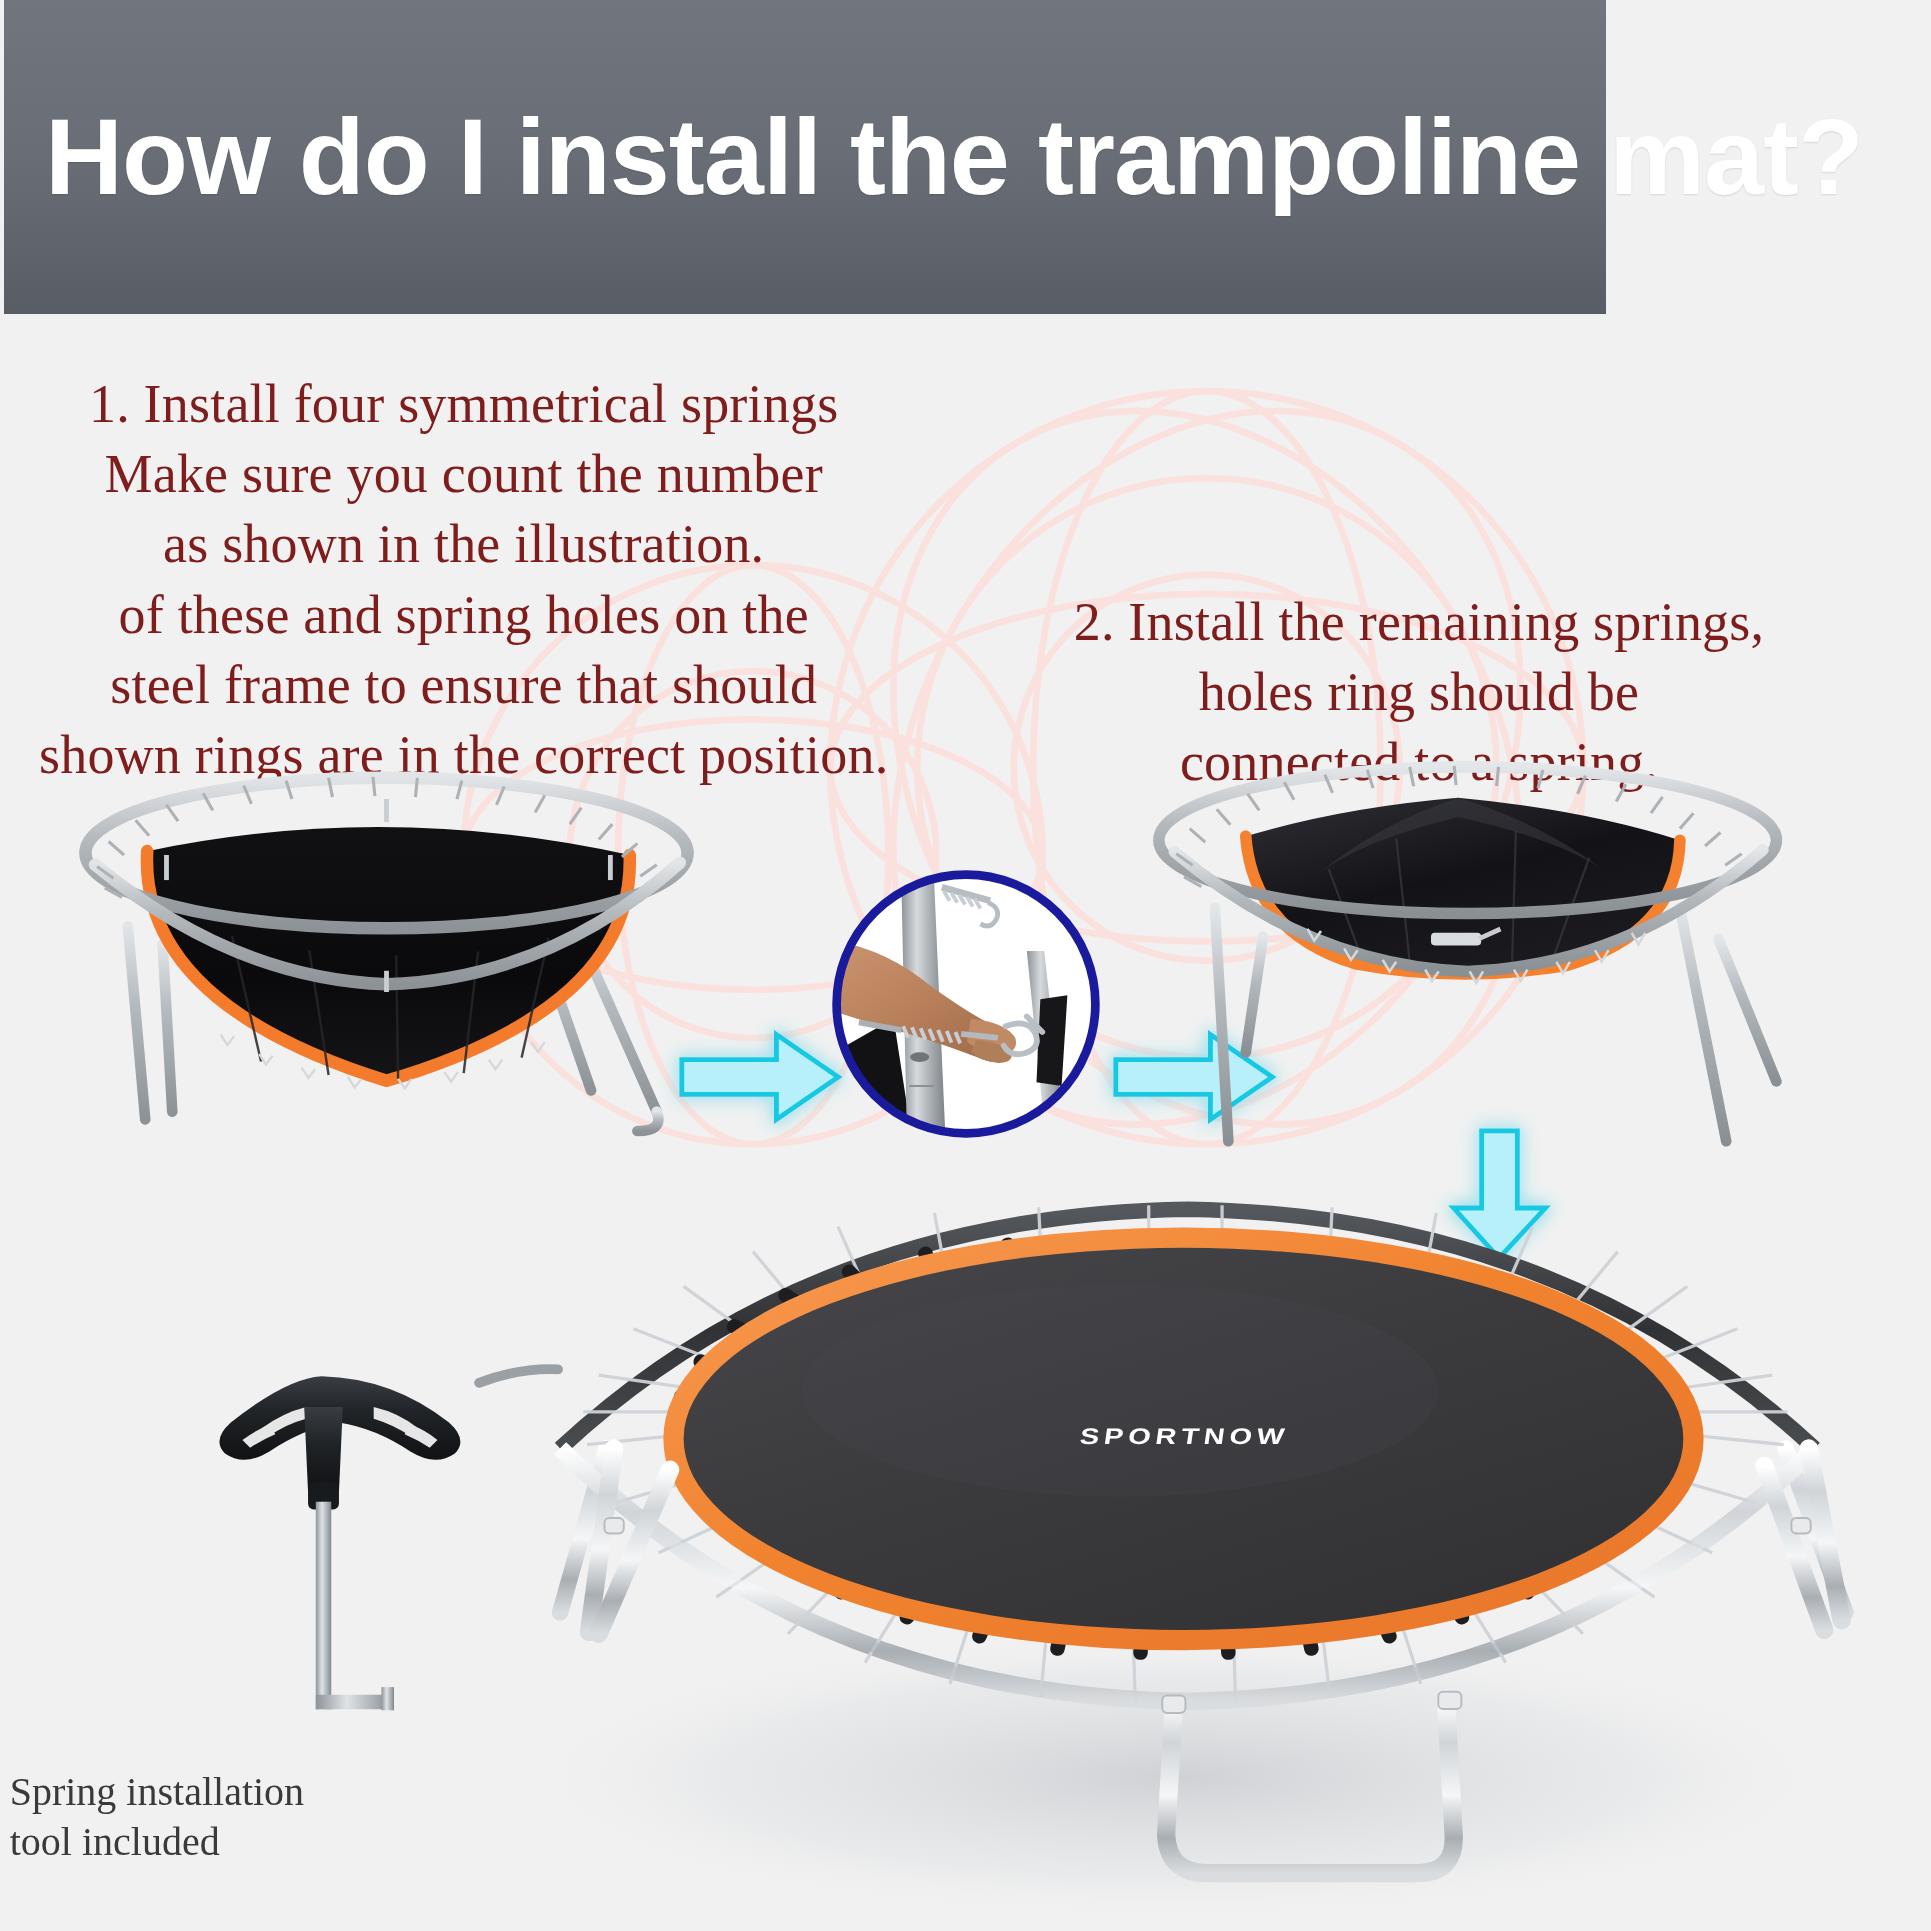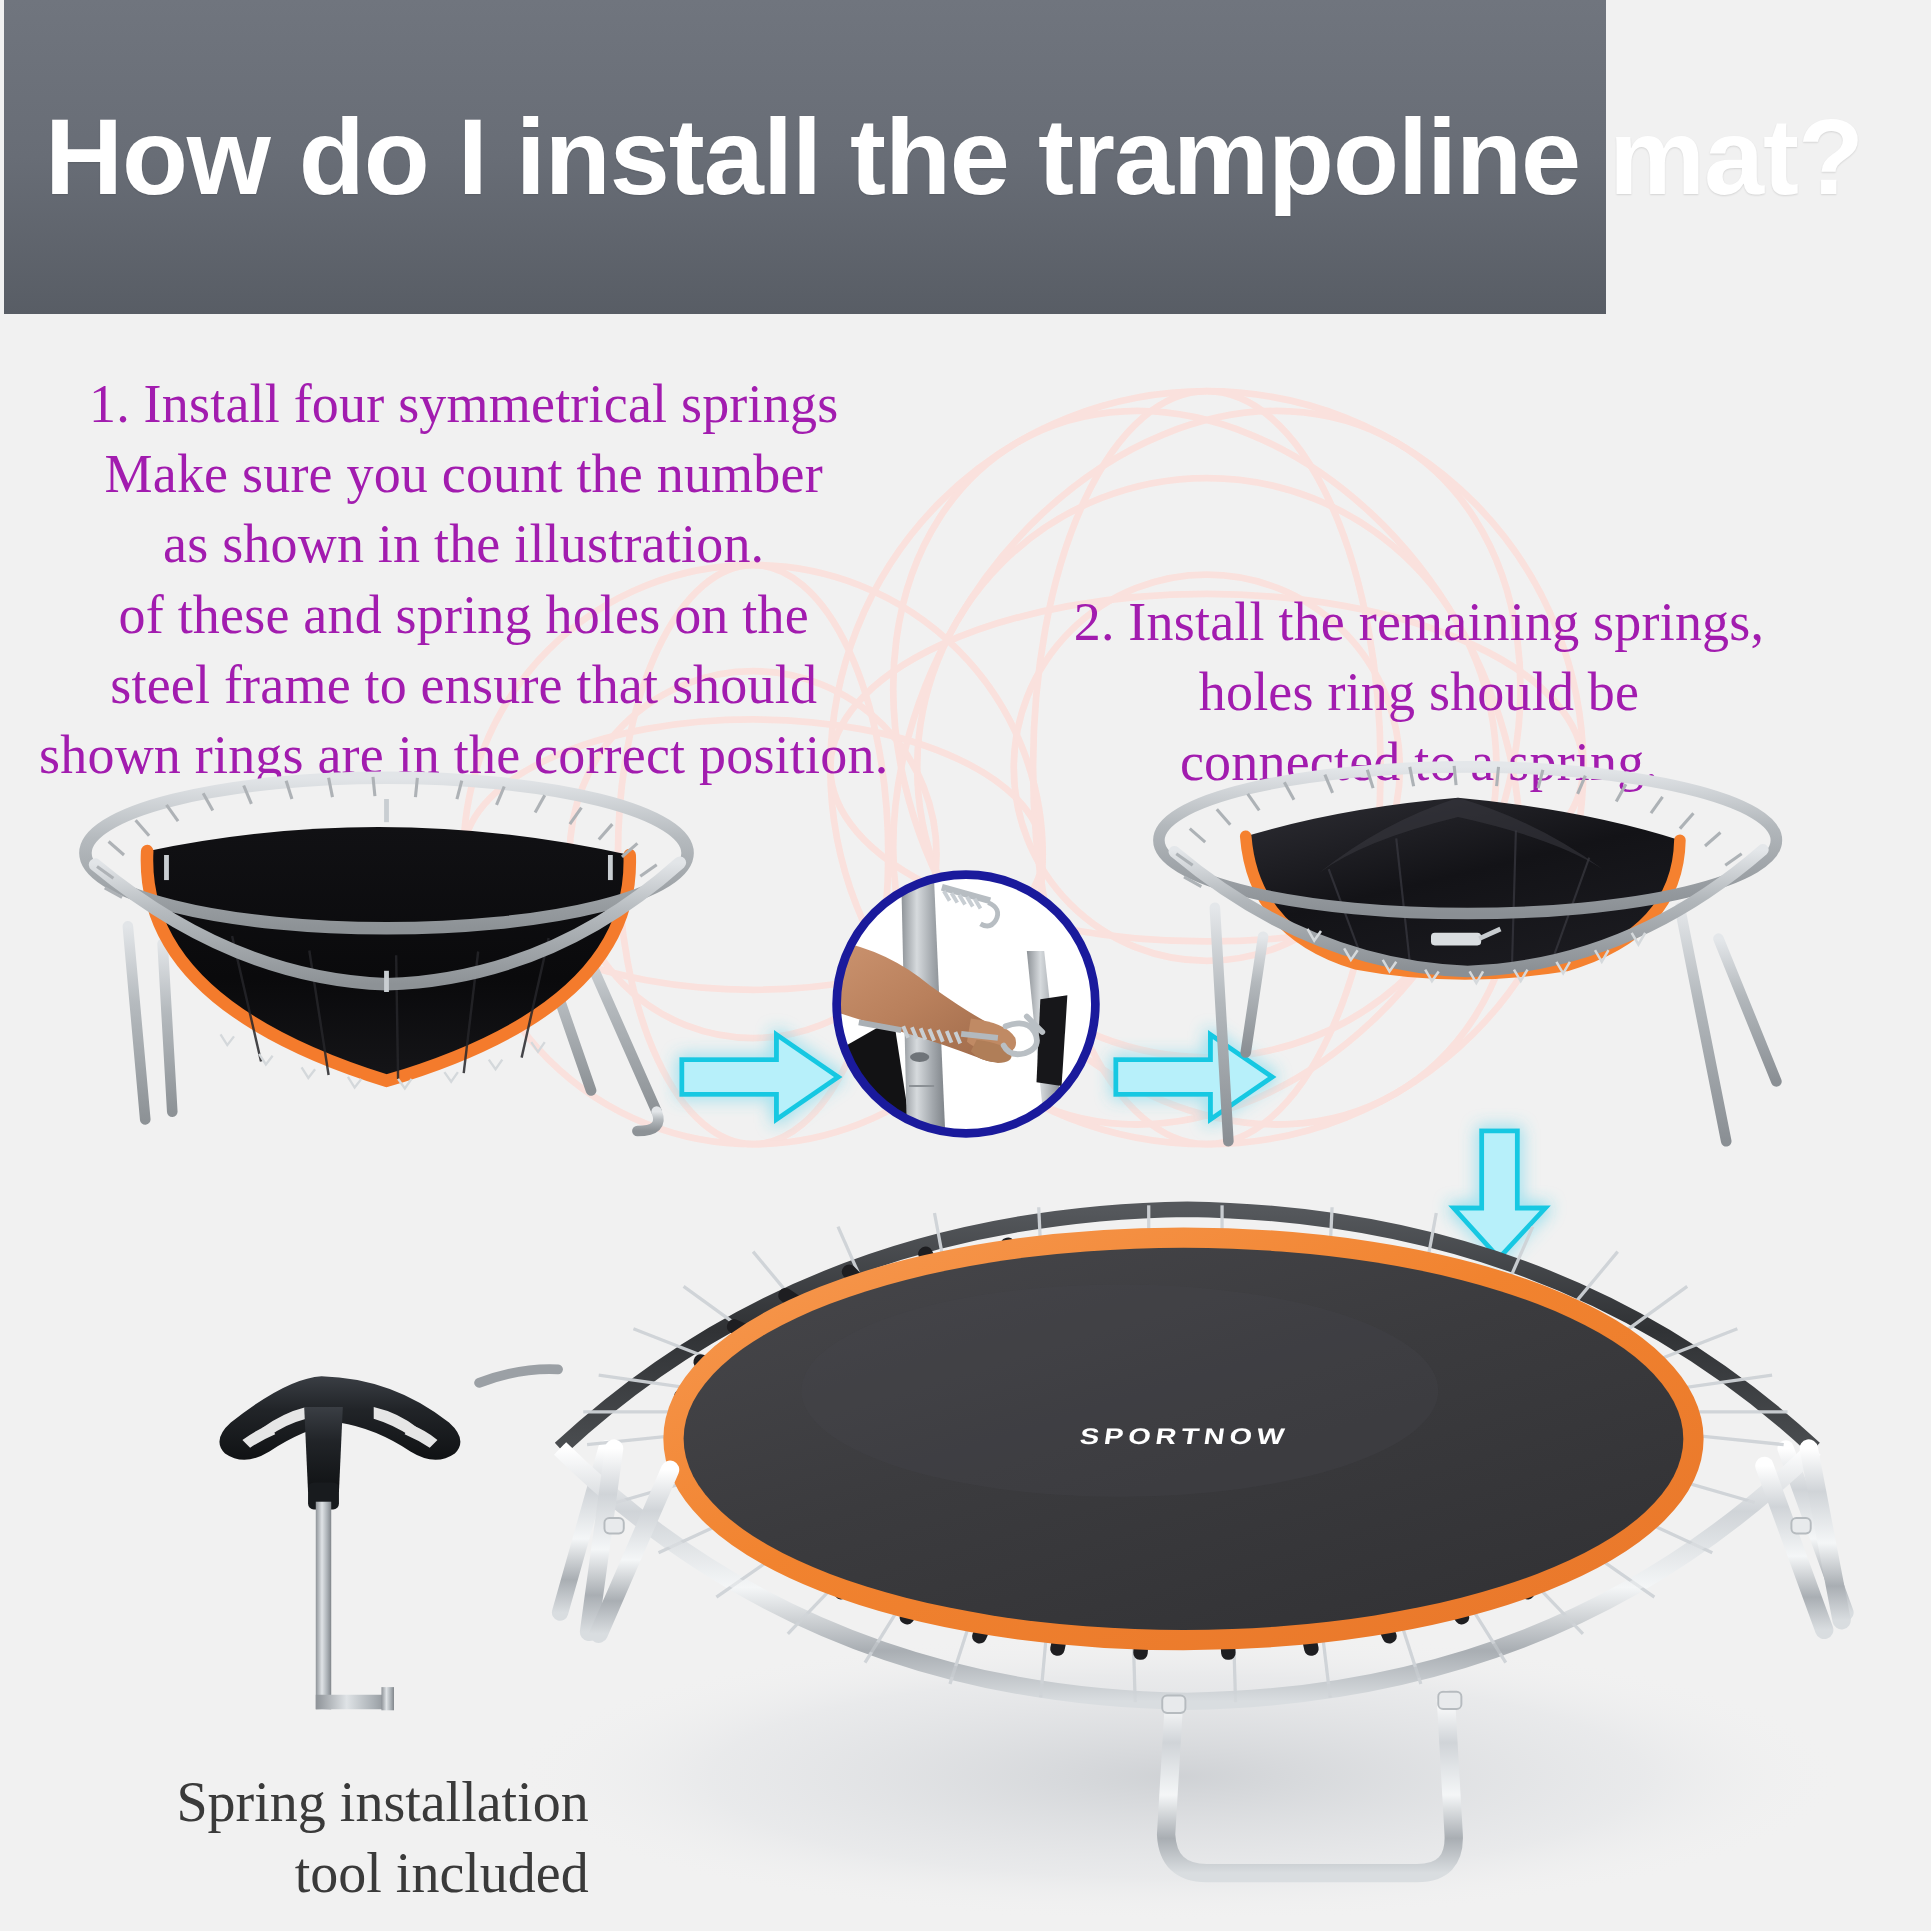--- a/index.html
+++ b/index.html
@@ -31,34 +31,34 @@
     text-shadow:0 1px 1.9px rgba(0,0,0,.12);
   }
 
   
   #watermark{position:absolute;left:0;top:314px;width:1931px;height:1617px;pointer-events:none;}
 
   
   .step-text{
     position:absolute;
     text-align:center;
-    color:#a21caf;
+    color:#7f1d1d;
     font-family:"Liberation Serif",serif;
     font-size:54px;
     line-height:1.30;
     letter-spacing:0.2px;
   }
   #step1-text{left:9.7px;top:369px;width:908px;}
   #step2-text{left:1004px;top:587px;width:830px;}
 
   #tool-caption{
     position:absolute;left:9.7px;top:1767px;width:579px;
-    text-align:right;color:#3a3a3a;
+    text-align:left;color:#3a3a3a;
     font-family:"Liberation Serif",serif;
-    font-size:56px;line-height:1.26;
+    font-size:40px;line-height:1.26;
   }
 
   
   .illus{position:absolute;}
 
   #tramp1{left:39px;top:772px;width:695px;height:386px;}
   #tramp2{left:1101px;top:763px;width:714px;height:386px;}
   #tool{left:169px;top:1347px;width:309px;height:406px;}
   #main-tramp{left:444px;top:1159px;width:1477px;height:772px;}
   #photo-circle{left:826px;top:864px;width:280px;height:280px;}

